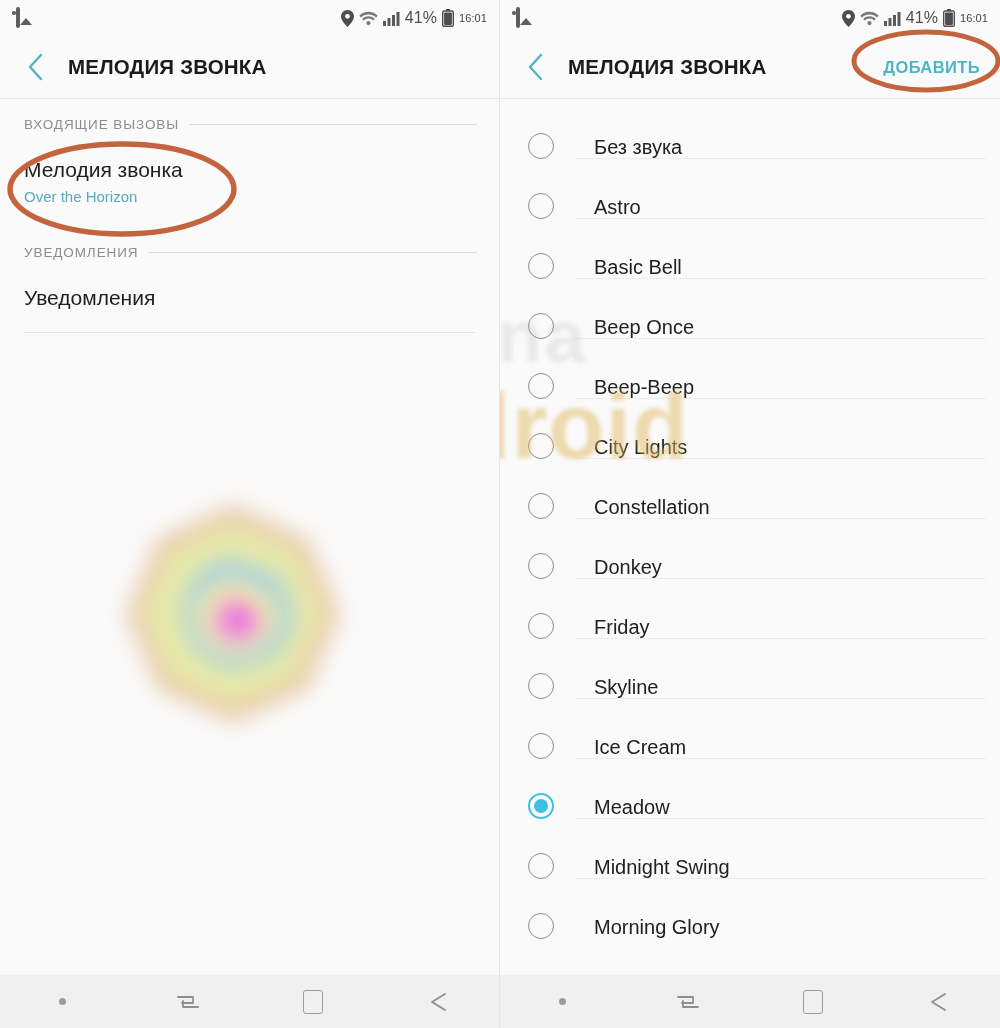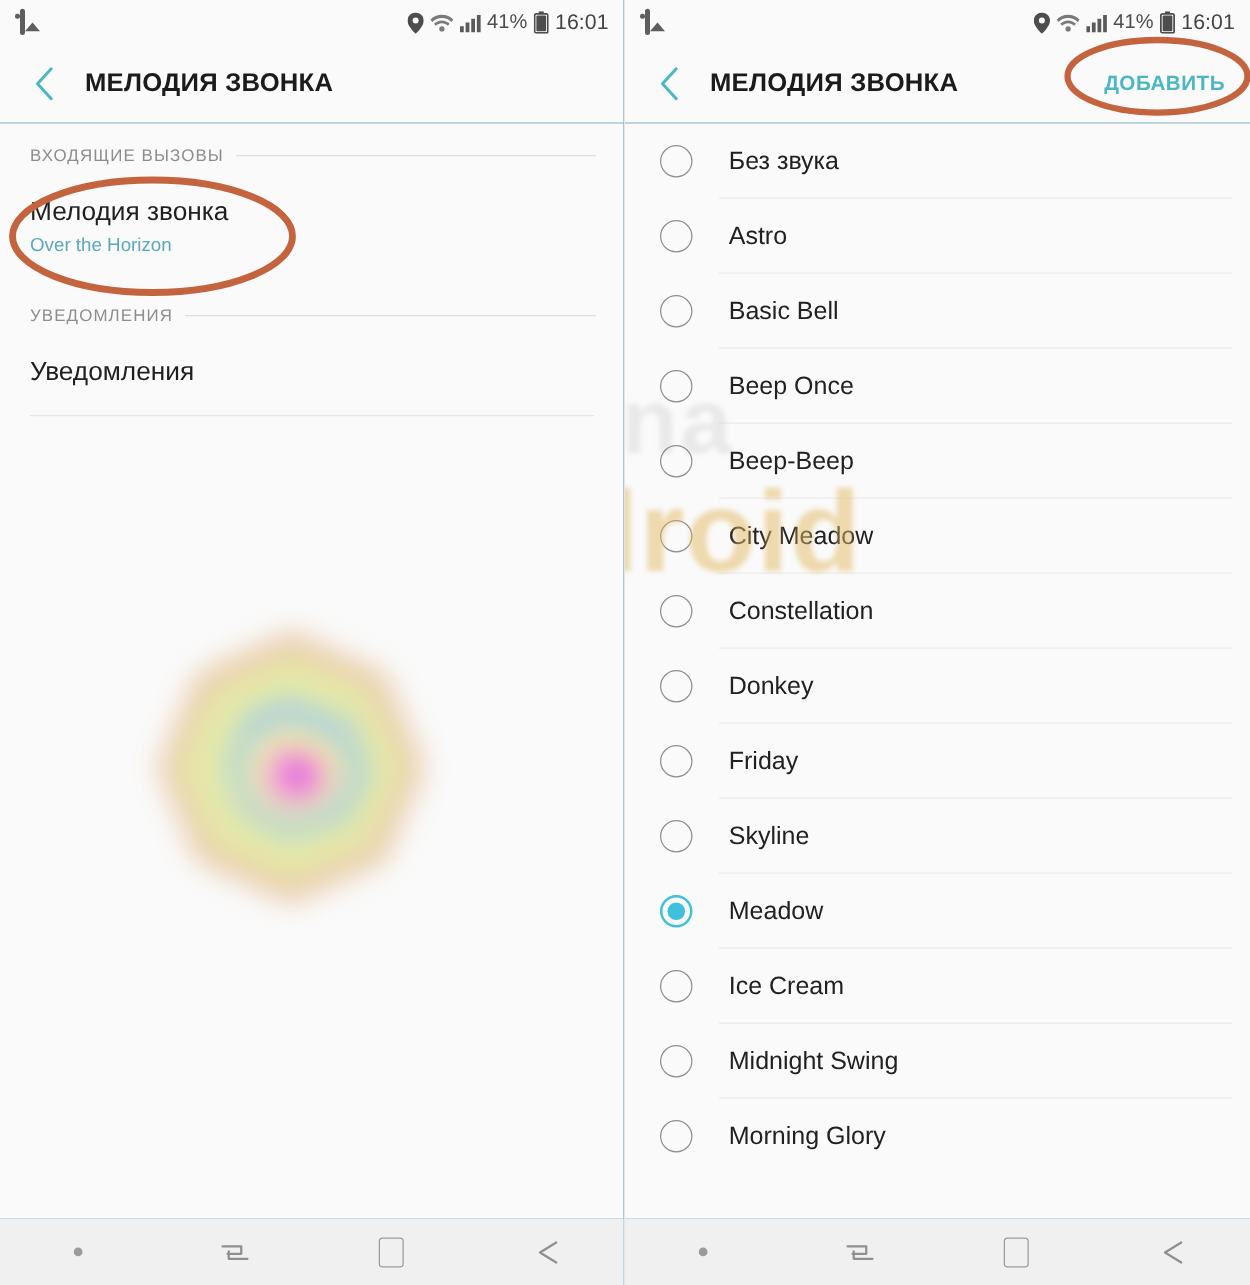--- a/index.html
+++ b/index.html
@@ -33,21 +33,21 @@
   }
   .sb-left { display: flex; align-items: center; gap: 6px; }
   .sb-right {
     margin-left: auto;
     display: flex; align-items: center; gap: 5px;
     color: #5a5a5a;
     font-size: 16px;
     letter-spacing: .1px;
   }
   .sb-right .pct { font-size: 16px; color: #4d4d4d; }
-  .sb-right .clock { font-size: 17px; color: #444; }
+  .sb-right .clock { font-size: 11px; color: #444; }
 
   .ico { display: inline-block; line-height: 0; }
 
   
   .gallery-ico {
     width: 19px; height: 17px;
     border: 2px solid #5e5e5e;
     border-radius: 2px;
     position: relative;
     background: #fff;
@@ -183,22 +183,23 @@
   .tone-list {
     position: relative;
     background: #fafafa;
     height: calc(1028px - 36px - 62px - 1px - 53px);
     overflow: hidden;
   }
   .tone-row {
     position: relative;
     height: 60px;
     display: flex;
-    align-items: center;
+    align-items: flex-end;
     padding-left: 28px;
+    gap: 11px;
   }
   .radio {
     width: 26px; height: 26px;
     border-radius: 50%;
     border: 1.6px solid #8e8e8e;
     flex: 0 0 auto;
     background: transparent;
     position: relative;
   }
   .radio.checked {
@@ -448,51 +449,51 @@
           <span class="tone-label">Beep Once</span>
           <span class="tone-divider"></span>
         </div>
         <div class="tone-row">
           <span class="radio"></span>
           <span class="tone-label">Beep-Beep</span>
           <span class="tone-divider"></span>
         </div>
         <div class="tone-row">
           <span class="radio"></span>
-          <span class="tone-label">City Meadow</span>
+          <span class="tone-label">City Lights</span>
           <span class="tone-divider"></span>
         </div>
         <div class="tone-row">
           <span class="radio"></span>
           <span class="tone-label">Constellation</span>
           <span class="tone-divider"></span>
         </div>
         <div class="tone-row">
           <span class="radio"></span>
           <span class="tone-label">Donkey</span>
           <span class="tone-divider"></span>
         </div>
         <div class="tone-row">
           <span class="radio"></span>
           <span class="tone-label">Friday</span>
           <span class="tone-divider"></span>
         </div>
         <div class="tone-row">
           <span class="radio"></span>
           <span class="tone-label">Skyline</span>
+          <span class="tone-divider"></span>
+        </div>
+        <div class="tone-row">
+          <span class="radio"></span>
+          <span class="tone-label">Ice Cream</span>
           <span class="tone-divider"></span>
         </div>
         <div class="tone-row">
           <span class="radio checked"></span>
           <span class="tone-label">Meadow</span>
-          <span class="tone-divider"></span>
-        </div>
-        <div class="tone-row">
-          <span class="radio"></span>
-          <span class="tone-label">Ice Cream</span>
           <span class="tone-divider"></span>
         </div>
         <div class="tone-row">
           <span class="radio"></span>
           <span class="tone-label">Midnight Swing</span>
           <span class="tone-divider"></span>
         </div>
         <div class="tone-row">
           <span class="radio"></span>
           <span class="tone-label">Morning Glory</span>

